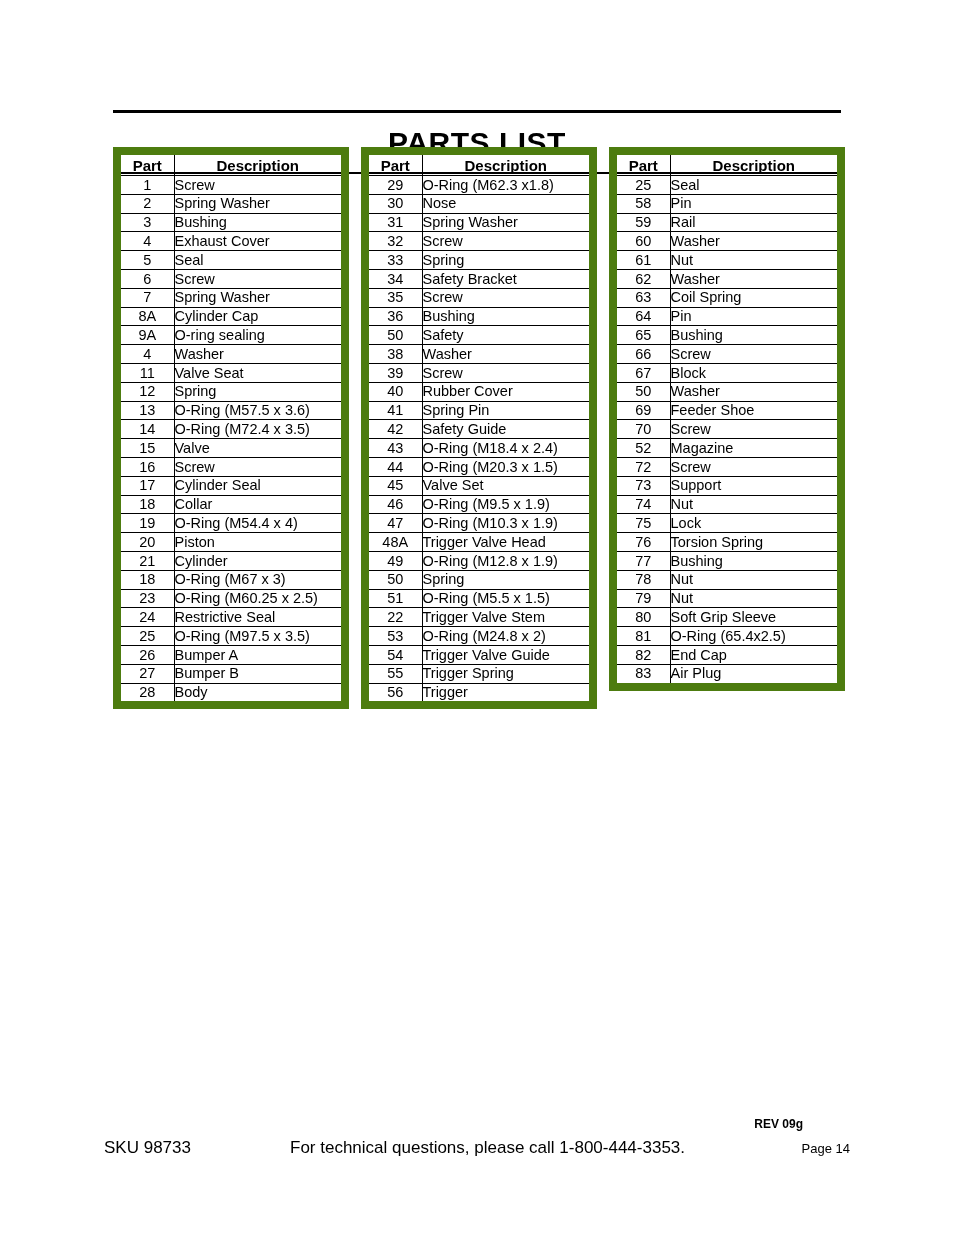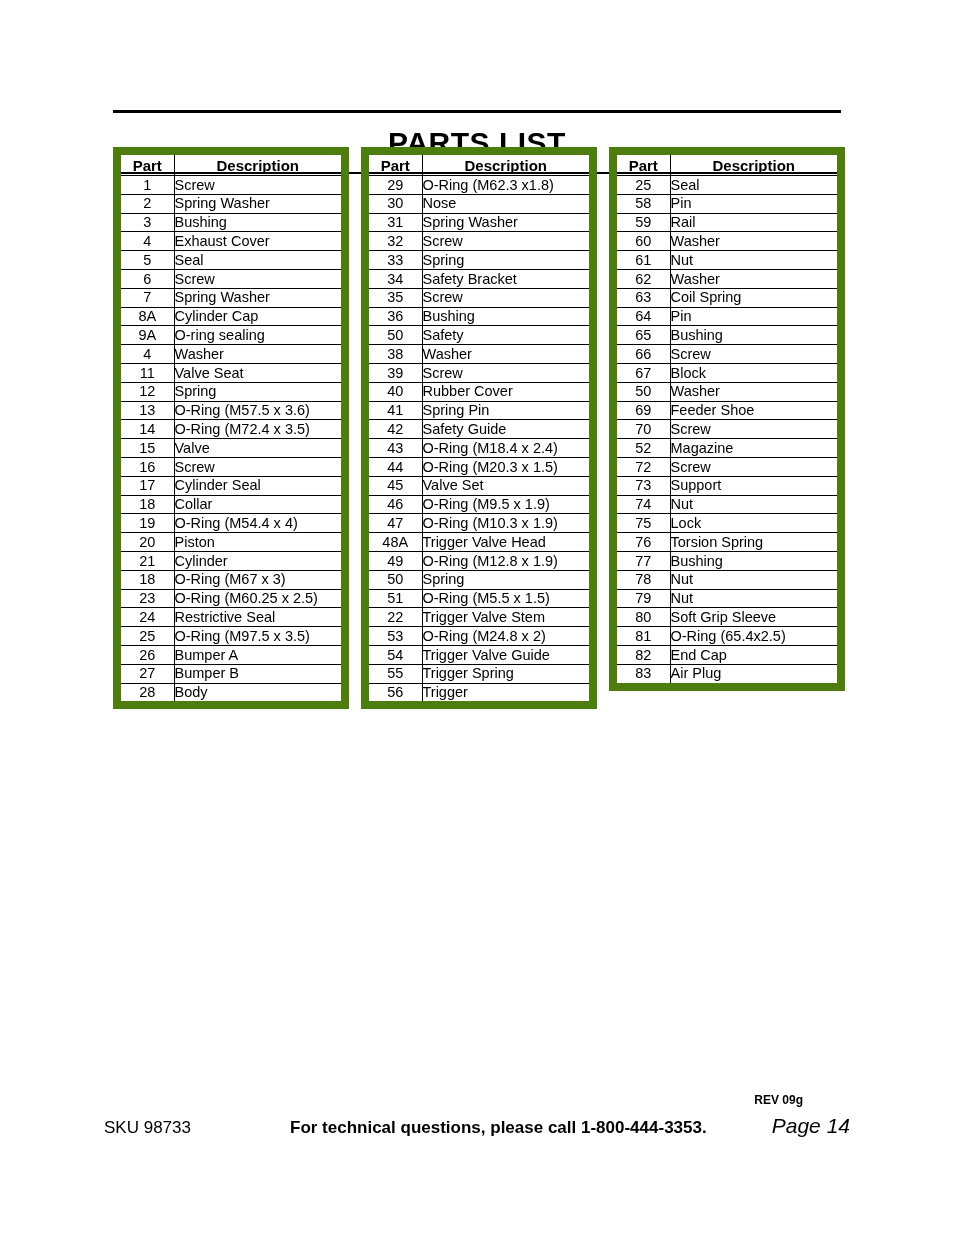--- a/index.html
+++ b/index.html
@@ -90,21 +90,21 @@
     text-align: left;
     padding-left: 4px;
     white-space: nowrap;
     overflow: hidden;
   }
 
   
   #footer {
     position: absolute;
     left: 104px;
-    top: 1094px;
+    top: 1118px;
     width: 746px;
   }
   #rev-line {
     text-align: right;
     font-size: 12px;
     font-weight: bold;
     padding-right: 47px;
     line-height: 1.1;
   }
   #footer-main {
@@ -113,30 +113,29 @@
     align-items: baseline;
     margin-top: 7px;
   }
   #sku-text {
     font-size: 17px;
     width: 186px;
     flex: 0 0 186px;
   }
   #tech-questions {
     font-size: 17px;
-    font-weight: bold;
+    font-weight: normal;
     flex: 1 1 auto;
     text-align: left;
   }
   #page-number {
-    font-size: 21px;
+    font-size: 13px;
     flex: 0 0 auto;
     text-align: left;
     padding-left: 14px;
-    font-style: italic;
   }
 </style>
 </head>
 <body>
 
 <div id="title-block">
   <div id="rule-top"></div>
   <h1 id="page-title">PARTS LIST</h1>
   <div id="rule-bottom"></div>
 </div>

